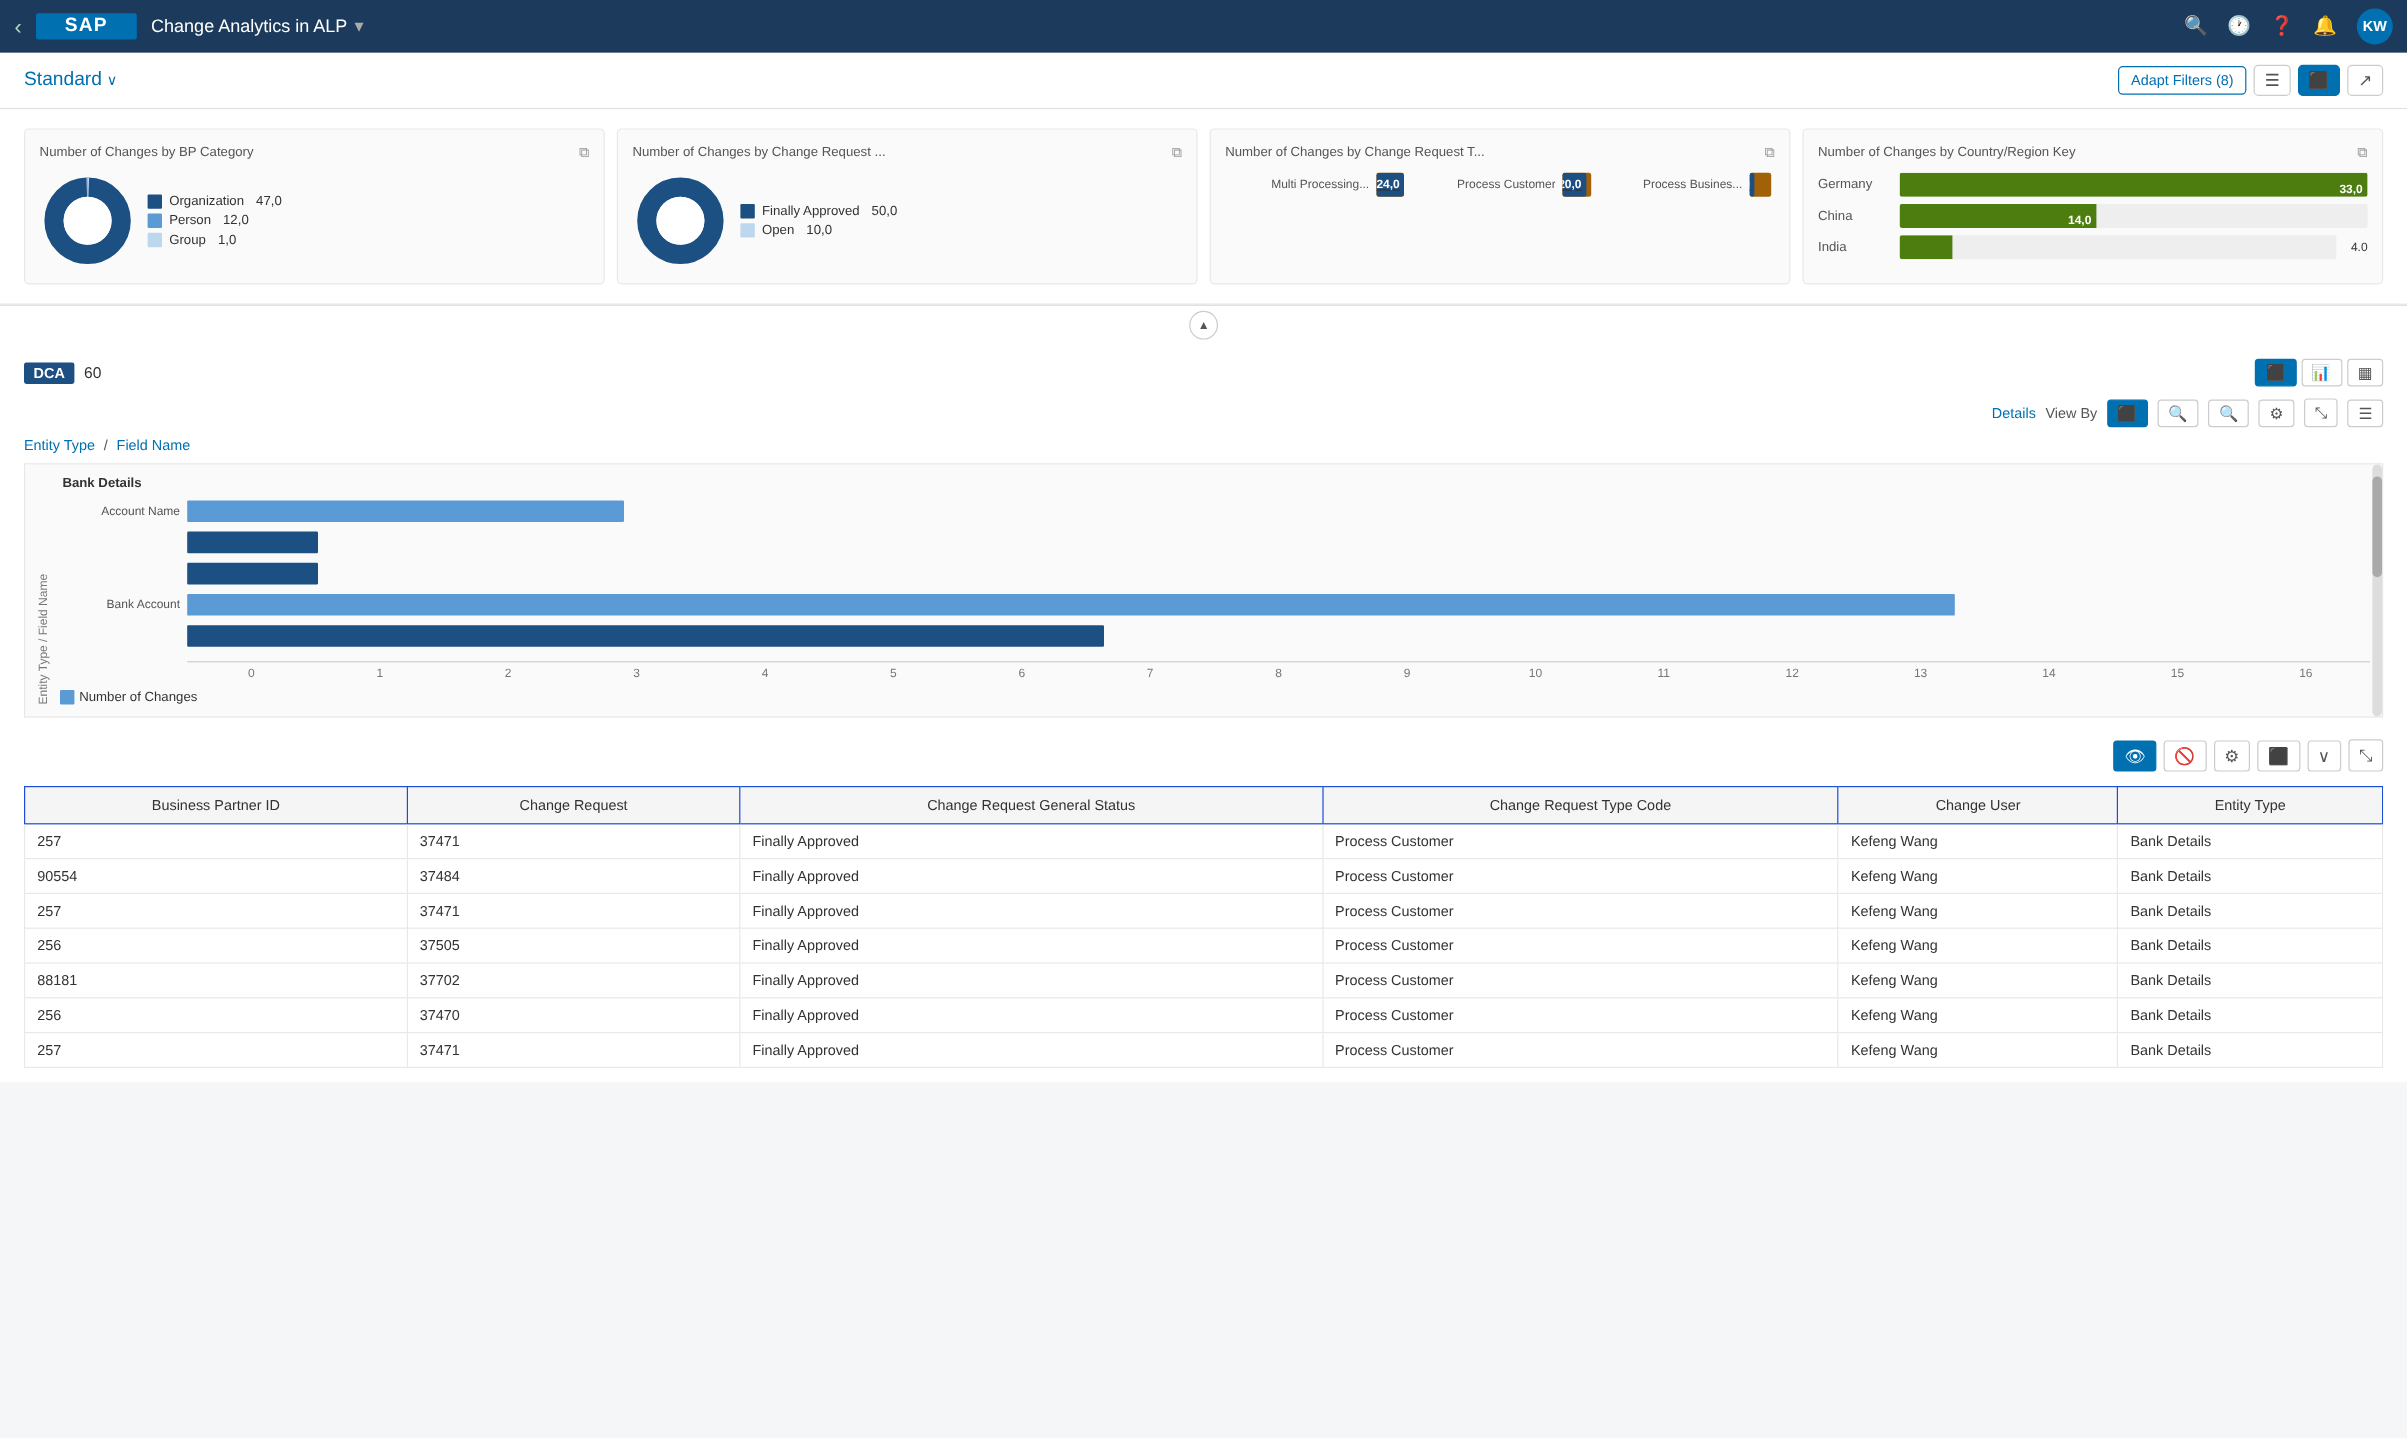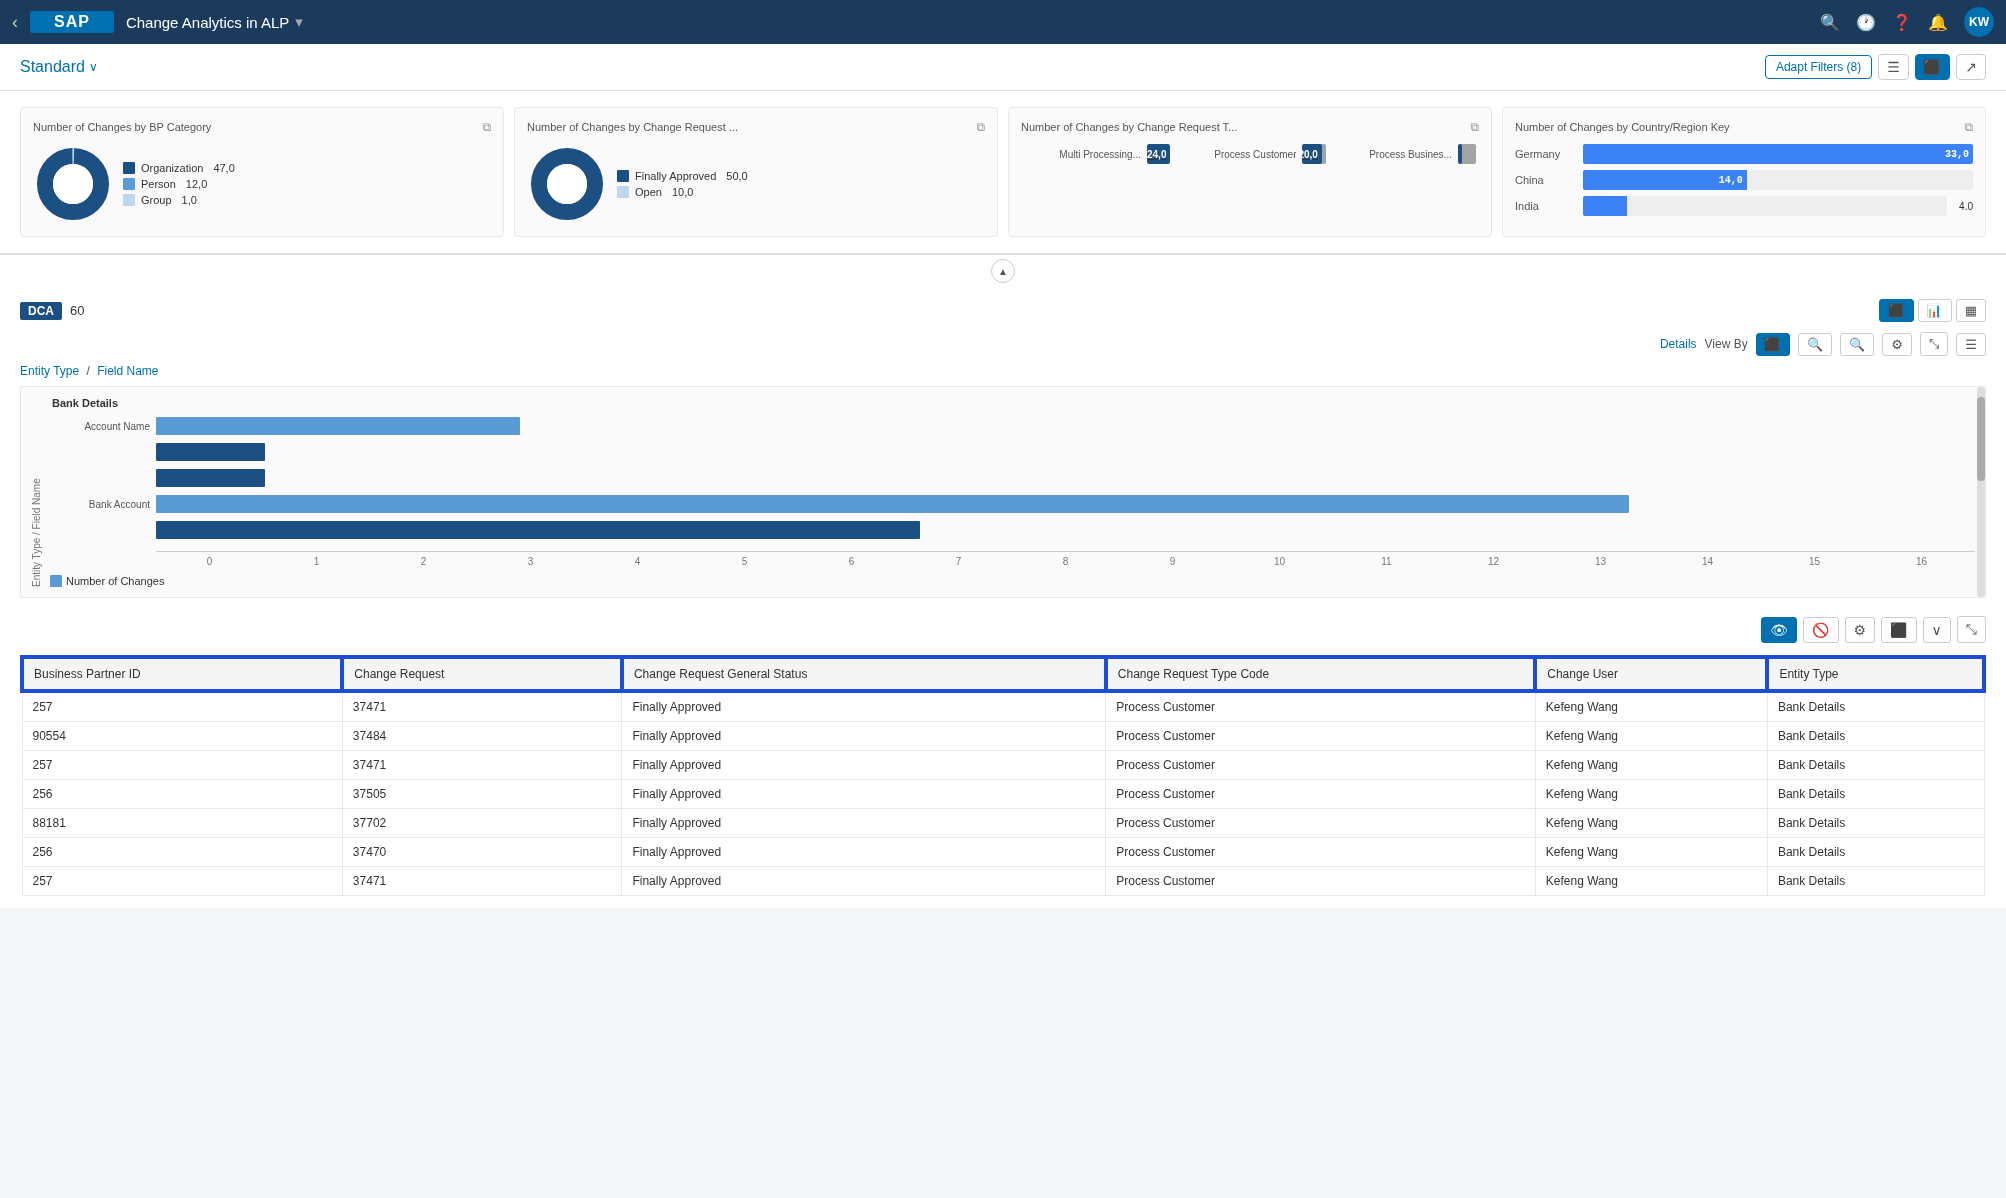--- a/index.html
+++ b/index.html
@@ -142,30 +142,30 @@
     .donut-legend { display: flex; flex-direction: column; gap: 4px; }
     .legend-item { display: flex; align-items: center; gap: 6px; font-size: 11px; }
     .legend-dot { width: 12px; height: 12px; border-radius: 1px; flex-shrink: 0; }
     .legend-label { color: #333; }
     .legend-value { color: #333; margin-left: 4px; }
 
     
     .bar-chart-horizontal { display: flex; gap: 6px; }
     .bar-row { display: flex; align-items: center; gap: 6px; font-size: 11px; }
     .bar-label { width: 120px; text-align: right; color: #555; font-size: 10px; white-space: nowrap; overflow: hidden; text-overflow: ellipsis; }
-    .bar-outer { flex: 1; background: #a3a3a3; height: 20px; border-radius: 2px; overflow: hidden; text-decoration: underline; }
+    .bar-outer { flex: 1; background: #a16207; height: 20px; border-radius: 2px; overflow: hidden; text-decoration: underline; }
     .bar-fill { height: 100%; background: #1c4f82; border-radius: 2px; display: flex; align-items: center; justify-content: flex-end; padding-right: 4px; }
     .bar-fill-value { color: white; font-size: 10px; font-weight: bold; }
 
     
     .country-bars { display: flex; flex-direction: column; gap: 6px; }
     .country-row { display: flex; align-items: center; gap: 8px; font-size: 11px; }
     .country-label { width: 60px; color: #555; }
     .country-bar-outer { flex: 1; height: 20px; background: #eee; border-radius: 2px; overflow: hidden; }
-    .country-bar-fill { height: 100%; background: #3b82f6; display: flex; align-items: center; justify-content: flex-end; padding-right: 4px; font-family: Liberation Mono, monospace; }
+    .country-bar-fill { height: 100%; background: #4d7c0f; display: flex; align-items: flex-end; justify-content: flex-end; padding-right: 4px; }
     .country-bar-value { color: white; font-size: 10px; font-weight: bold; }
 
     
     .collapse-toggle {
       display: flex;
       justify-content: center;
       padding: 4px;
       background: white;
       border-top: 1px solid #e0e0e0;
     }
@@ -333,23 +333,23 @@
     .chart-legend-dot { width: 12px; height: 12px; border-radius: 1px; background: #5b9bd5; }
 
     
     .data-table {
       width: 100%;
       border-collapse: collapse;
       font-size: 12px;
     }
     .data-table th {
       background: #f5f5f5;
-      border: 4px solid #1d4ed8;
+      border: 1px solid #1d4ed8;
       padding: 8px 10px;
-      text-align: left;
+      text-align: center;
       font-weight: normal;
       color: #333;
     }
     .data-table td {
       border: 1px solid #e8e8e8;
       padding: 7px 10px;
       color: #333;
     }
 
     .table-toolbar {

